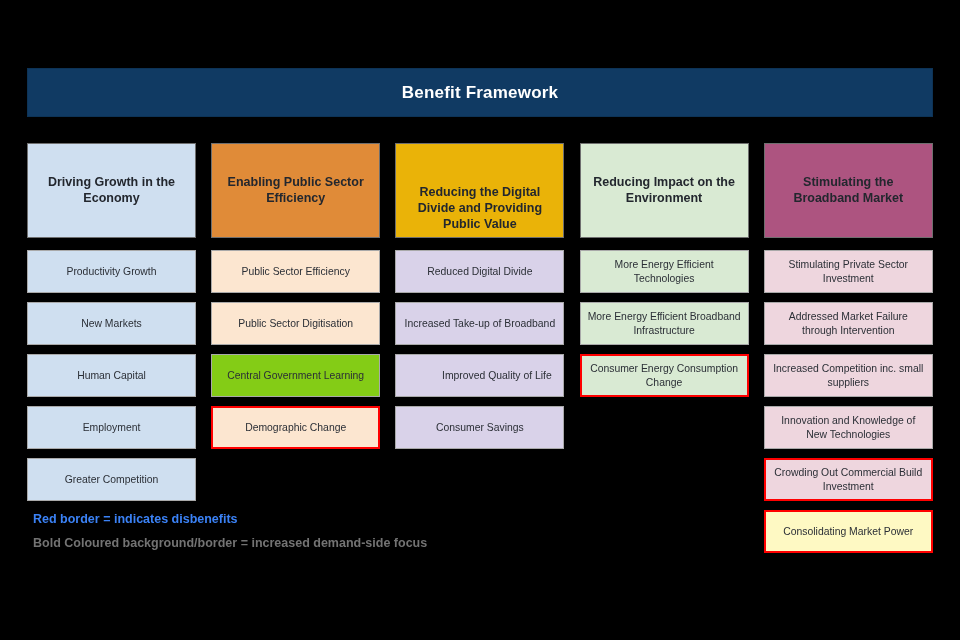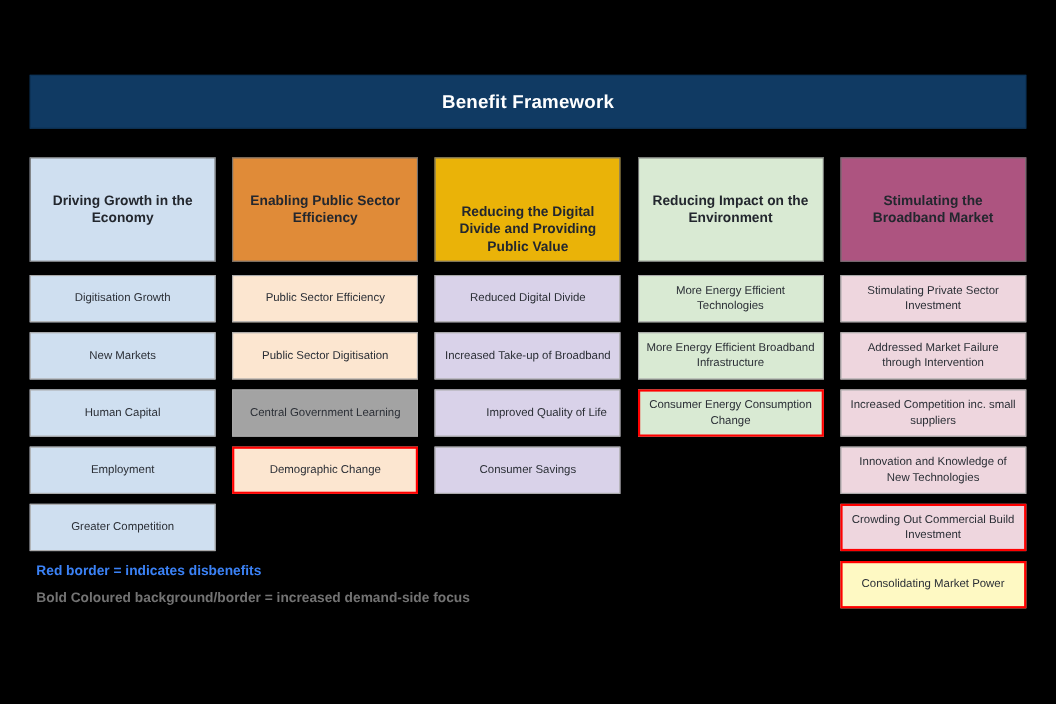--- a/index.html
+++ b/index.html
@@ -119,21 +119,21 @@
   <div class="title-banner">
     <span class="title-text">Benefit Framework</span>
   </div>
 
   <div class="columns">
       <div class="column">
         <div class="col-header" style="background: rgb(207, 223, 240);">
           <span class="hdr-text">Driving Growth in the Economy</span>
         </div>
         <div class="item" style="background: rgb(207, 223, 240);">
-          <span class="item-text">Digitisation Growth</span>
+          <span class="item-text">Productivity Growth</span>
         </div>
         <div class="item" style="background: rgb(207, 223, 240);">
           <span class="item-text">New Markets</span>
         </div>
         <div class="item" style="background: rgb(207, 223, 240);">
           <span class="item-text">Human Capital</span>
         </div>
         <div class="item" style="background: rgb(207, 223, 240);">
           <span class="item-text">Employment</span>
         </div>
@@ -144,21 +144,21 @@
       <div class="column">
         <div class="col-header" style="background: rgb(224, 139, 56);">
           <span class="hdr-text">Enabling Public Sector Efficiency</span>
         </div>
         <div class="item" style="background: rgb(252, 230, 208);">
           <span class="item-text">Public Sector Efficiency</span>
         </div>
         <div class="item" style="background: rgb(252, 230, 208);">
           <span class="item-text">Public Sector Digitisation</span>
         </div>
-        <div class="item" style="background: #a3a3a3;">
+        <div class="item" style="background: #84cc16;">
           <span class="item-text">Central Government Learning</span>
         </div>
         <div class="item disbenefit" style="background: rgb(252, 230, 208);">
           <span class="item-text">Demographic Change</span>
         </div>
       </div>
       <div class="column">
         <div class="col-header" style="background: #eab308; align-items: flex-end;">
           <span class="hdr-text">Reducing the Digital Divide and Providing Public Value</span>
         </div>

